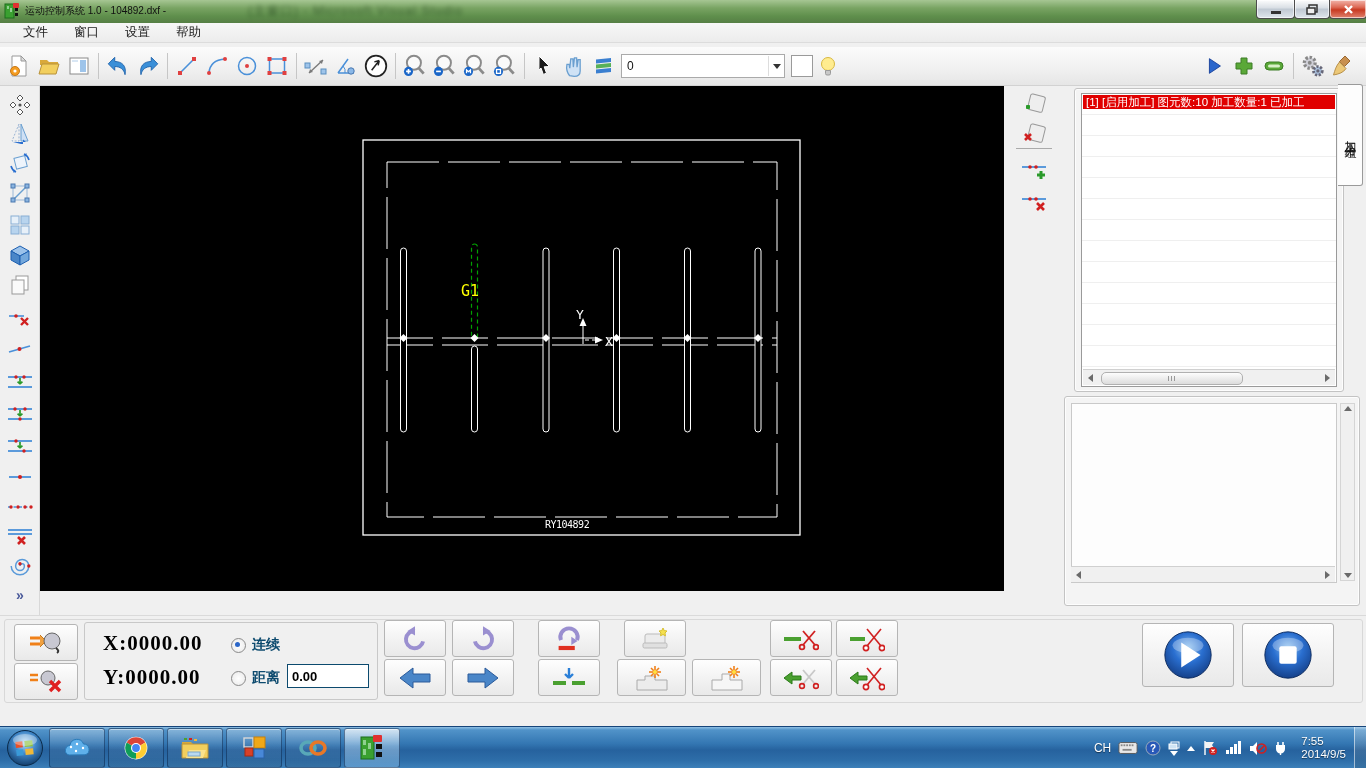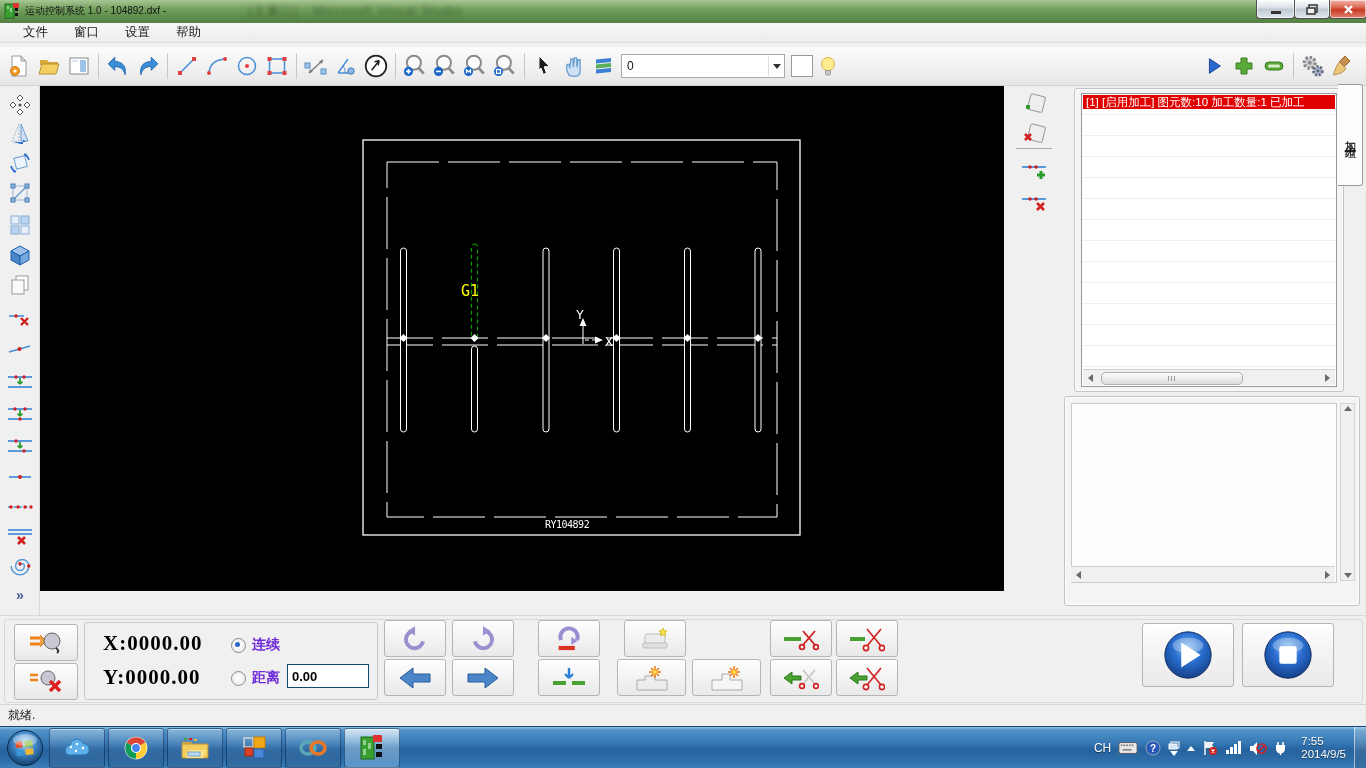--- a/index.html
+++ b/index.html
@@ -82,21 +82,21 @@
   #bottompanel{left:0;top:615px;width:1366px;height:89px;background:#f0f0f0;border-top:1px solid #dadada;}
   #bp-frame{position:absolute;left:4px;top:3px;width:1357px;height:82px;border:1px solid #d8d8d8;border-radius:3px;}
   .bbtn{position:absolute;border:1px solid #b5b5b5;border-radius:3px;
     background:linear-gradient(180deg,#fefefe,#f1f1f1 60%,#e9e9e9);display:flex;align-items:center;justify-content:center;}
   #coord-group{position:absolute;left:84px;top:6px;width:292px;height:76px;border:1px solid #c8c8c8;border-radius:3px;}
   .coord{position:absolute;left:18px;font-family:"Liberation Serif","DejaVu Serif",serif;font-weight:bold;
     font-size:21px;color:#000;letter-spacing:1px;}
   .radio-row{position:absolute;left:146px;display:flex;align-items:center;}
   .radio{width:13px;height:13px;border-radius:50%;border:1px solid #8a8a8a;background:radial-gradient(#fff,#e8e8e8);position:relative;}
   .radio.on::after{content:"";position:absolute;left:3px;top:3px;width:5px;height:5px;border-radius:50%;background:#2a66c8;}
-  .radio-label{font-size:14px;font-weight:bold;color:#6d28d9;margin-left:6px;}
+  .radio-label{font-size:14px;font-weight:bold;color:#0c4a6e;margin-left:6px;}
   #dist-box{position:absolute;left:202px;top:41px;width:80px;height:22px;border:1px solid #0c4a6e;background:#fff;display:flex;}
   #dist-input{flex:1;border:none;outline:none;font-size:13px;font-weight:bold;padding:0 0 0 4px;font-family:inherit;background:transparent;}
   #dist-spin{width:15px;border-left:1px solid #c0c0c0;display:flex;flex-direction:column;}
   #dist-spin div{flex:1;display:flex;align-items:center;justify-content:center;background:linear-gradient(#fafafa,#e4e4e4);}
   #dist-spin div:first-child{border-bottom:1px solid #c8c8c8;}
   .spin-u{width:0;height:0;border-left:3px solid transparent;border-right:3px solid transparent;border-bottom:4px solid #444;}
   .spin-d{width:0;height:0;border-left:3px solid transparent;border-right:3px solid transparent;border-top:4px solid #444;}
 
   
   #statusbar{left:0;top:704px;width:1366px;height:22px;background:#f0f0f0;border-top:1px solid #d5d5d5;
@@ -786,23 +786,20 @@
               <stop offset="100%" stop-color="#123a80"></stop>
             </radialGradient>
           </defs>
         <circle cx="28" cy="28" r="24" fill="url(#pg2)" stroke="#0d2c60"></circle>
         <ellipse cx="28" cy="18" rx="16" ry="8" fill="#fff" opacity=".3"></ellipse>
         <rect x="19" y="19" width="18" height="18" rx="2" fill="#fff"></rect>
       </svg>
     </div>
   </div>
 
-  <div class="abs" id="statusbar">
-    <span id="status-text">就绪.</span>
-  </div>
 
   <div class="abs" id="taskbar">
     <div id="start-orb">
       <svg width="38" height="38" viewBox="0 0 38 38">
         <defs>
             <radialGradient id="orb" cx="50%" cy="35%" r="70%">
               <stop offset="0%" stop-color="#bfe0f8"></stop>
               <stop offset="45%" stop-color="#3f86c8"></stop>
               <stop offset="100%" stop-color="#0d3560"></stop>
             </radialGradient>

